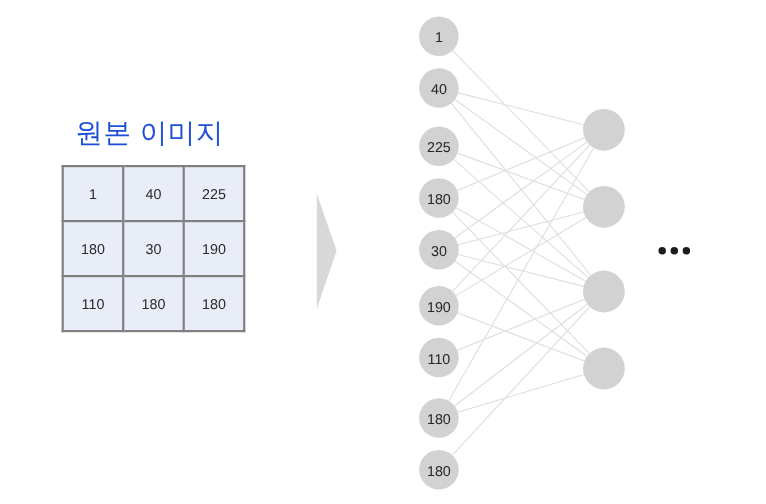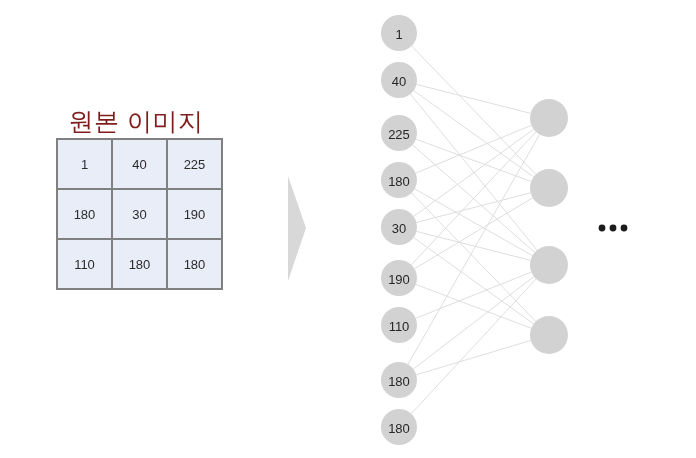--- a/index.html
+++ b/index.html
@@ -24,24 +24,25 @@
   
   #left-panel {
     position: absolute;
     left: 56px;
     top: 104px;
     width: 160px;
   }
   #grid-title {
     font-size: 25px;
     line-height: 34px;
-    color: #7f1d1d;
+    color: #1d4ed8;
     text-align: center;
     letter-spacing: 0.5px;
     white-space: nowrap;
+    margin-bottom: 12px;
   }
   #pixel-grid {
     border-collapse: collapse;
     width: 160px;
     table-layout: fixed;
   }
   #pixel-grid td {
     width: 53px;
     height: 48px;
     border: 2px solid #808080;

